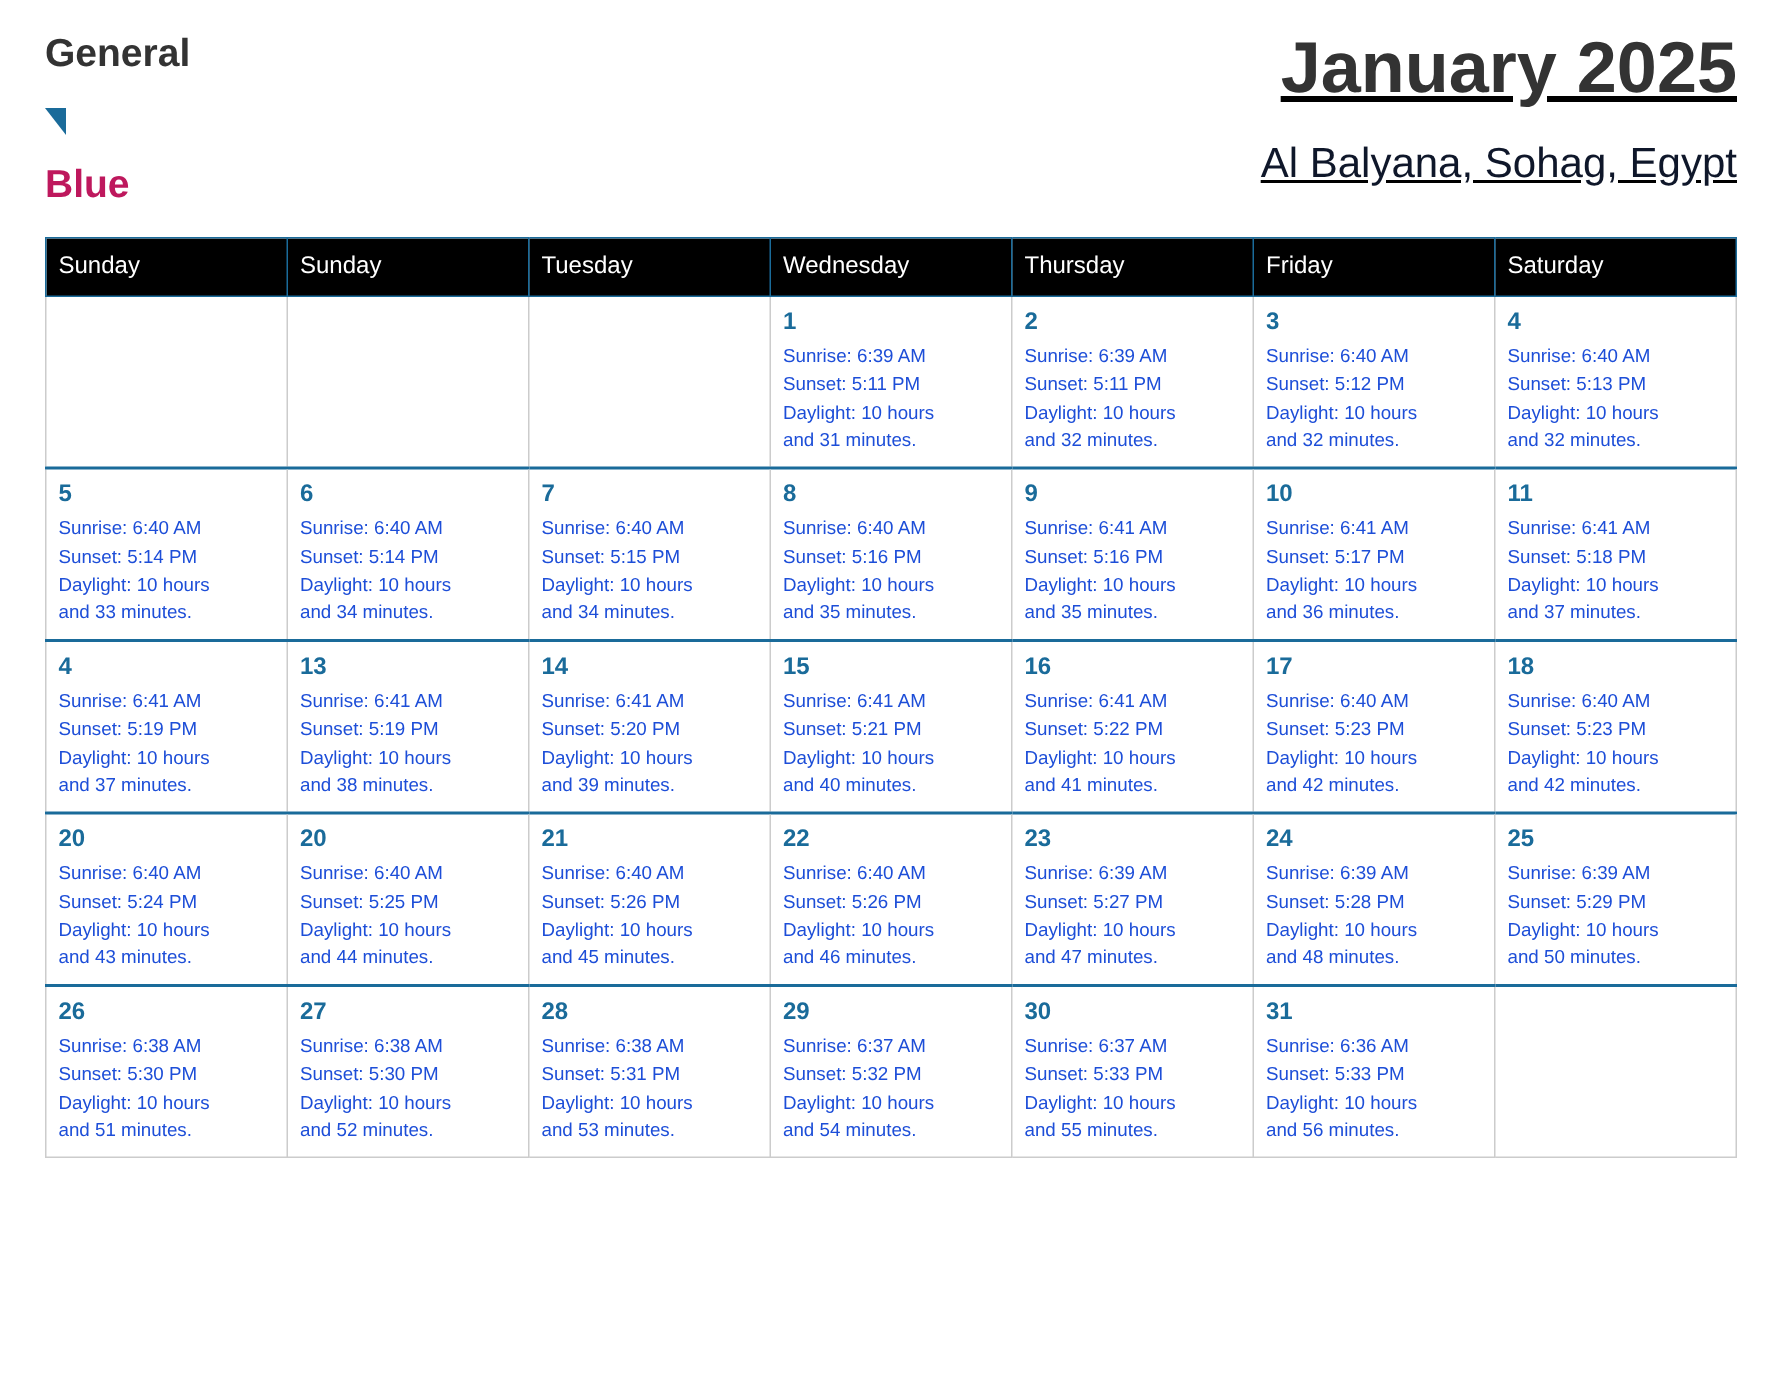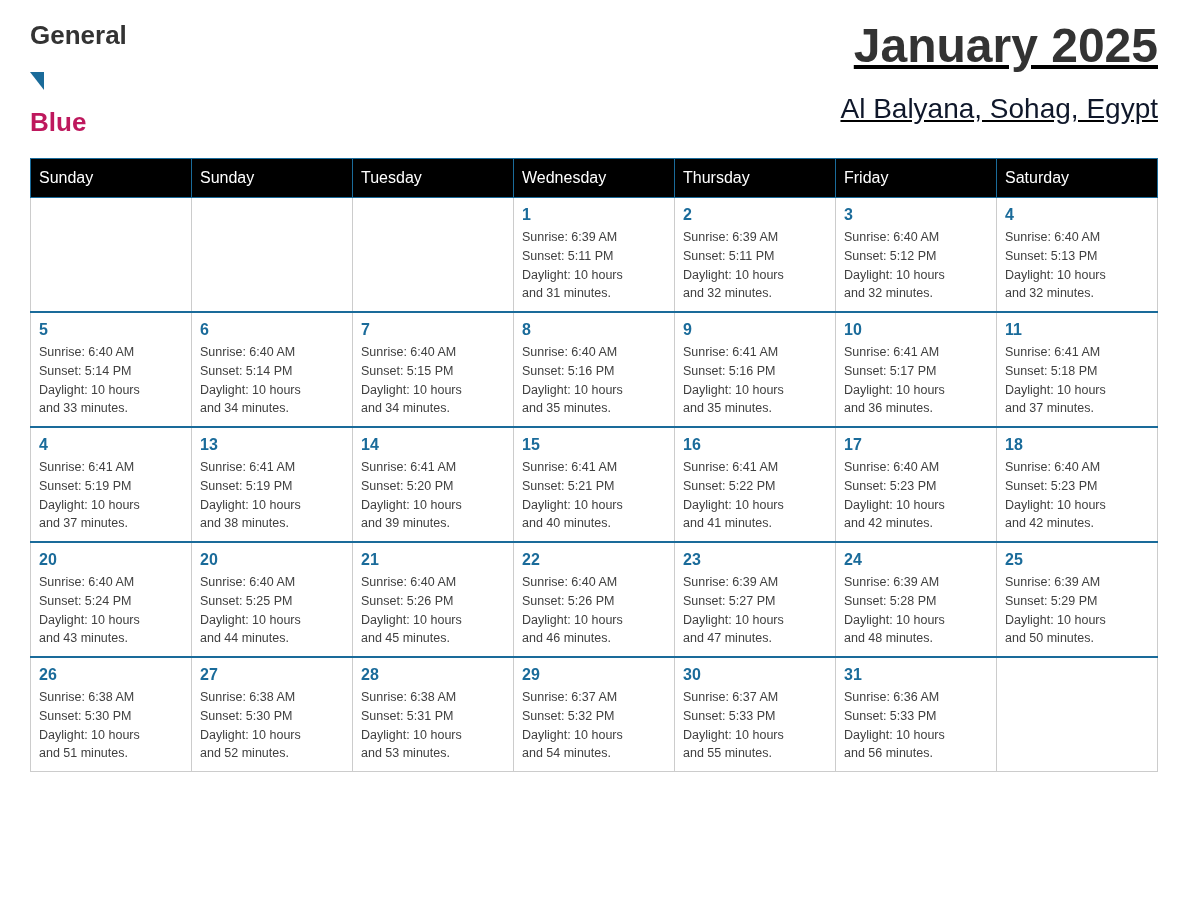--- a/index.html
+++ b/index.html
@@ -85,21 +85,21 @@
     .day-number {
       font-size: 16px;
       font-weight: bold;
       color: #1a6b9a;
       display: block;
       margin-bottom: 4px;
     }
     .day-info {
       font-size: 12.5px;
       line-height: 1.5;
-      color: #404040;
+      color: #1d4ed8;
     }
     tr td {
       border-bottom: 2px solid #1a6b9a;
     }
     tr:last-child td {
       border-bottom: 1px solid #ccc;
     }
   </style>
 </head>
 <body>

